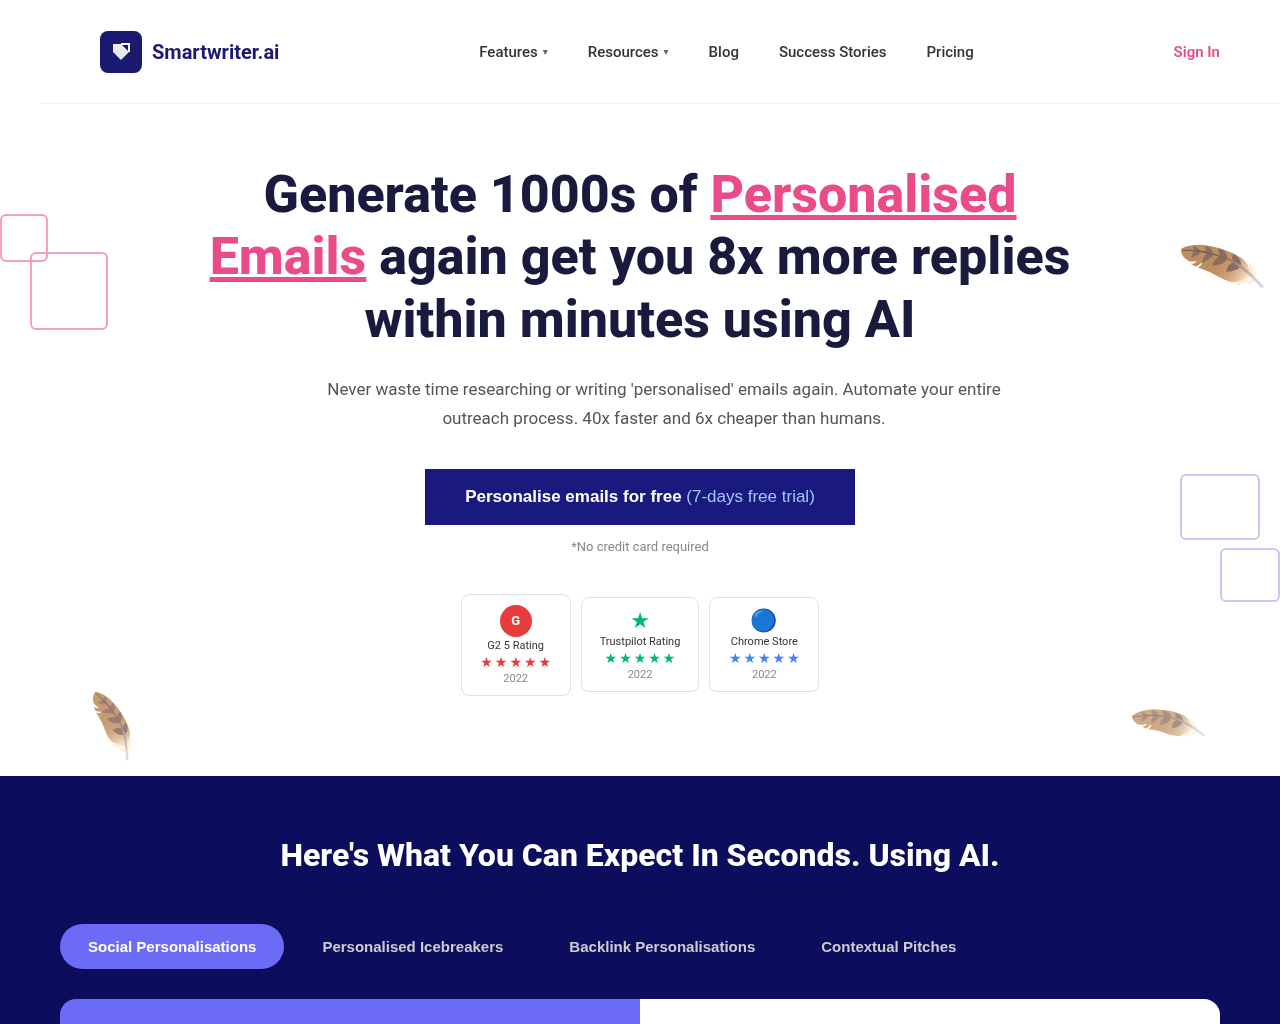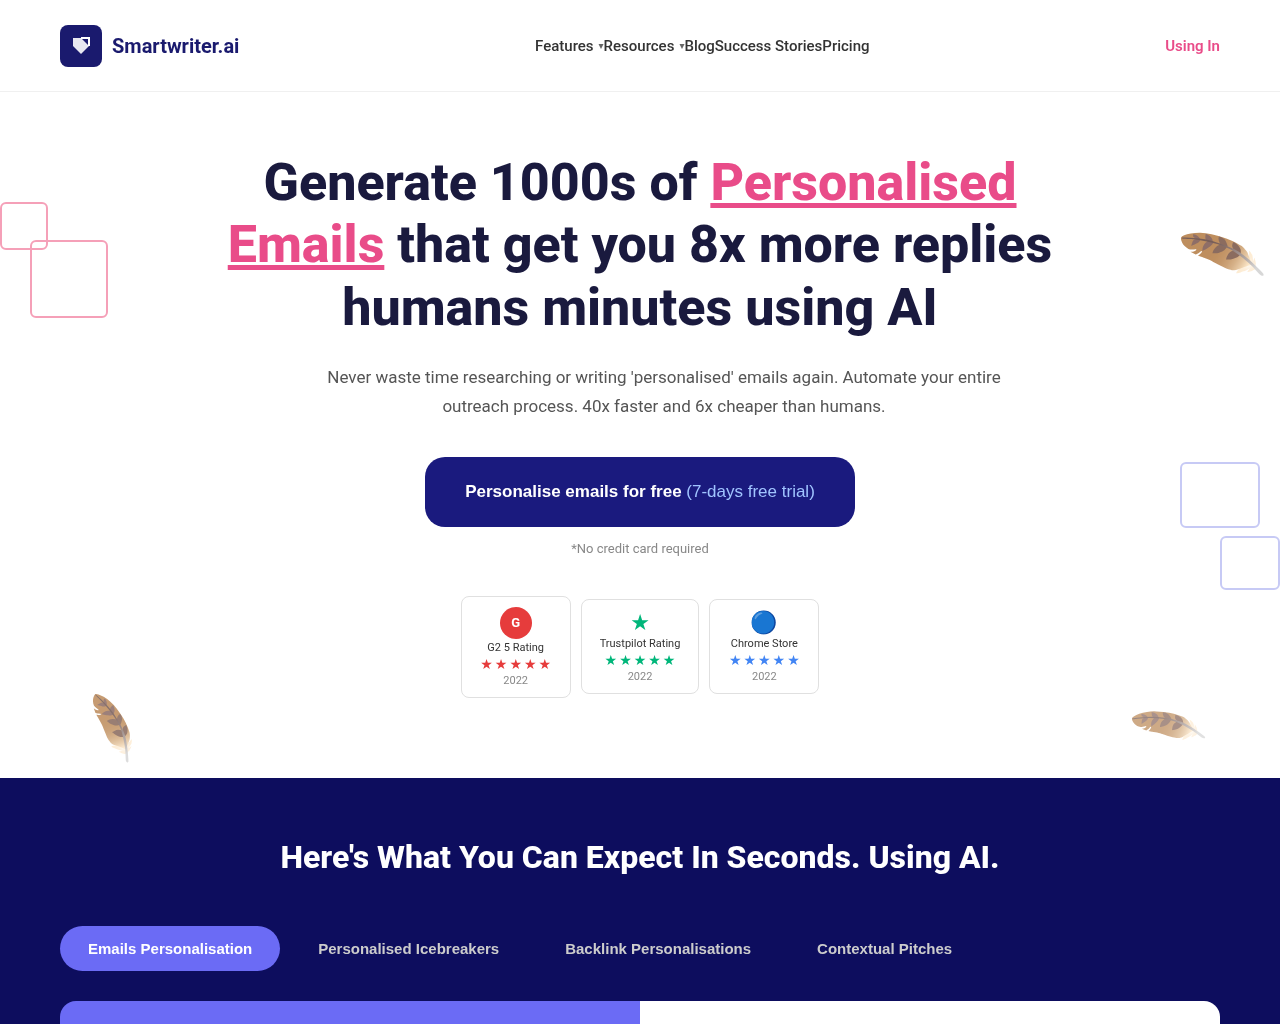--- a/index.html
+++ b/index.html
@@ -4,25 +4,26 @@
   <style>
     * { margin: 0; padding: 0; box-sizing: border-box; }
     body { font-family: -apple-system, BlinkMacSystemFont, 'Segoe UI', Roboto, sans-serif; overflow-x: hidden; }
 
     
     .navbar {
       display: flex;
       align-items: center;
       justify-content: space-between;
       padding: 0 60px;
-      height: 92px;
+      height: 104px;
       background: #fff;
       border-bottom: 1px solid #f0f0f0;
       position: relative;
       z-index: 10;
+      margin-left: 40px;
     }
     .navbar-logo {
       display: flex;
       align-items: center;
       gap: 10px;
       text-decoration: none;
     }
     .logo-icon {
       width: 42px;
       height: 42px;
@@ -34,20 +35,21 @@
     }
     .logo-icon svg { width: 24px; height: 24px; }
     .logo-text {
       font-size: 20px;
       font-weight: 700;
       color: #1a1a6e;
     }
     .navbar-nav {
       display: flex;
       align-items: center;
+      gap: 40px;
       list-style: none;
     }
     .navbar-nav li a {
       text-decoration: none;
       color: #333;
       font-size: 15px;
       font-weight: 500;
       display: flex;
       align-items: center;
       gap: 5px;
@@ -171,22 +173,22 @@
       color: #555;
       max-width: 680px;
       line-height: 1.7;
       margin-bottom: 36px;
       margin-left: 48px;
     }
     .hero-cta {
       background: #1a1a7e;
       color: #fff;
       border: none;
-      border-radius: 20px;
-      padding: 25px 40px;
+      border-radius: 0;
+      padding: 18px 40px;
       font-size: 17px;
       font-weight: 600;
       cursor: pointer;
       margin-bottom: 14px;
     }
     .hero-cta .trial-text {
       color: #a0c4ff;
       font-weight: 400;
     }
     .no-cc {
@@ -338,21 +340,21 @@
         <span>Success Stories</span>
       </a>
     </li>
     <li>
       <a href="#">
         <span>Pricing</span>
       </a>
     </li>
   </ul>
 
-  <a href="#" class="sign-in-btn">Using In</a>
+  <a href="#" class="sign-in-btn">Sign In</a>
 </nav>
 
 <section class="hero">
 
   <div class="deco-tl">
     <div class="sq-small"></div>
     <div class="sq-large"></div>
   </div>
 
   <div class="feather-tr">🪶</div>
@@ -360,21 +362,21 @@
   <div class="deco-tr">
     <div class="sq-tr-1"></div>
     <div class="sq-tr-2"></div>
   </div>
 
   <div class="feather-bl">🪶</div>
 
   <div class="feather-br">🪶</div>
 
   <h1 class="hero-title">
-    <span>Generate 1000s of </span><span class="highlight">Personalised Emails</span><span> that get you 8x more replies humans minutes using AI</span>
+    <span>Generate 1000s of </span><span class="highlight">Personalised Emails</span><span> again get you 8x more replies within minutes using AI</span>
   </h1>
 
   <p class="hero-subtitle">Never waste time researching or writing 'personalised' emails again. Automate your entire outreach process. 40x faster and 6x cheaper than humans.</p>
 
   <button class="hero-cta">
     <span>Personalise emails for free</span><span class="trial-text"> (7-days free trial)</span>
   </button>
 
   <p class="no-cc">*No credit card required</p>
 
@@ -418,21 +420,21 @@
       </div>
       <div class="rating-year">2022</div>
     </div>
   </div>
 </section>
 
 <section class="dark-section">
   <h2 class="dark-section-title">Here's What You Can Expect In Seconds. Using AI.</h2>
 
   <div class="tabs">
-    <button class="tab-item active">Emails Personalisation</button>
+    <button class="tab-item active">Social Personalisations</button>
     <button class="tab-item">Personalised Icebreakers</button>
     <button class="tab-item">Backlink Personalisations</button>
     <button class="tab-item">Contextual Pitches</button>
   </div>
 
   <div class="bottom-preview">
     <div class="preview-left">
       
     </div>
     <div class="preview-right">

